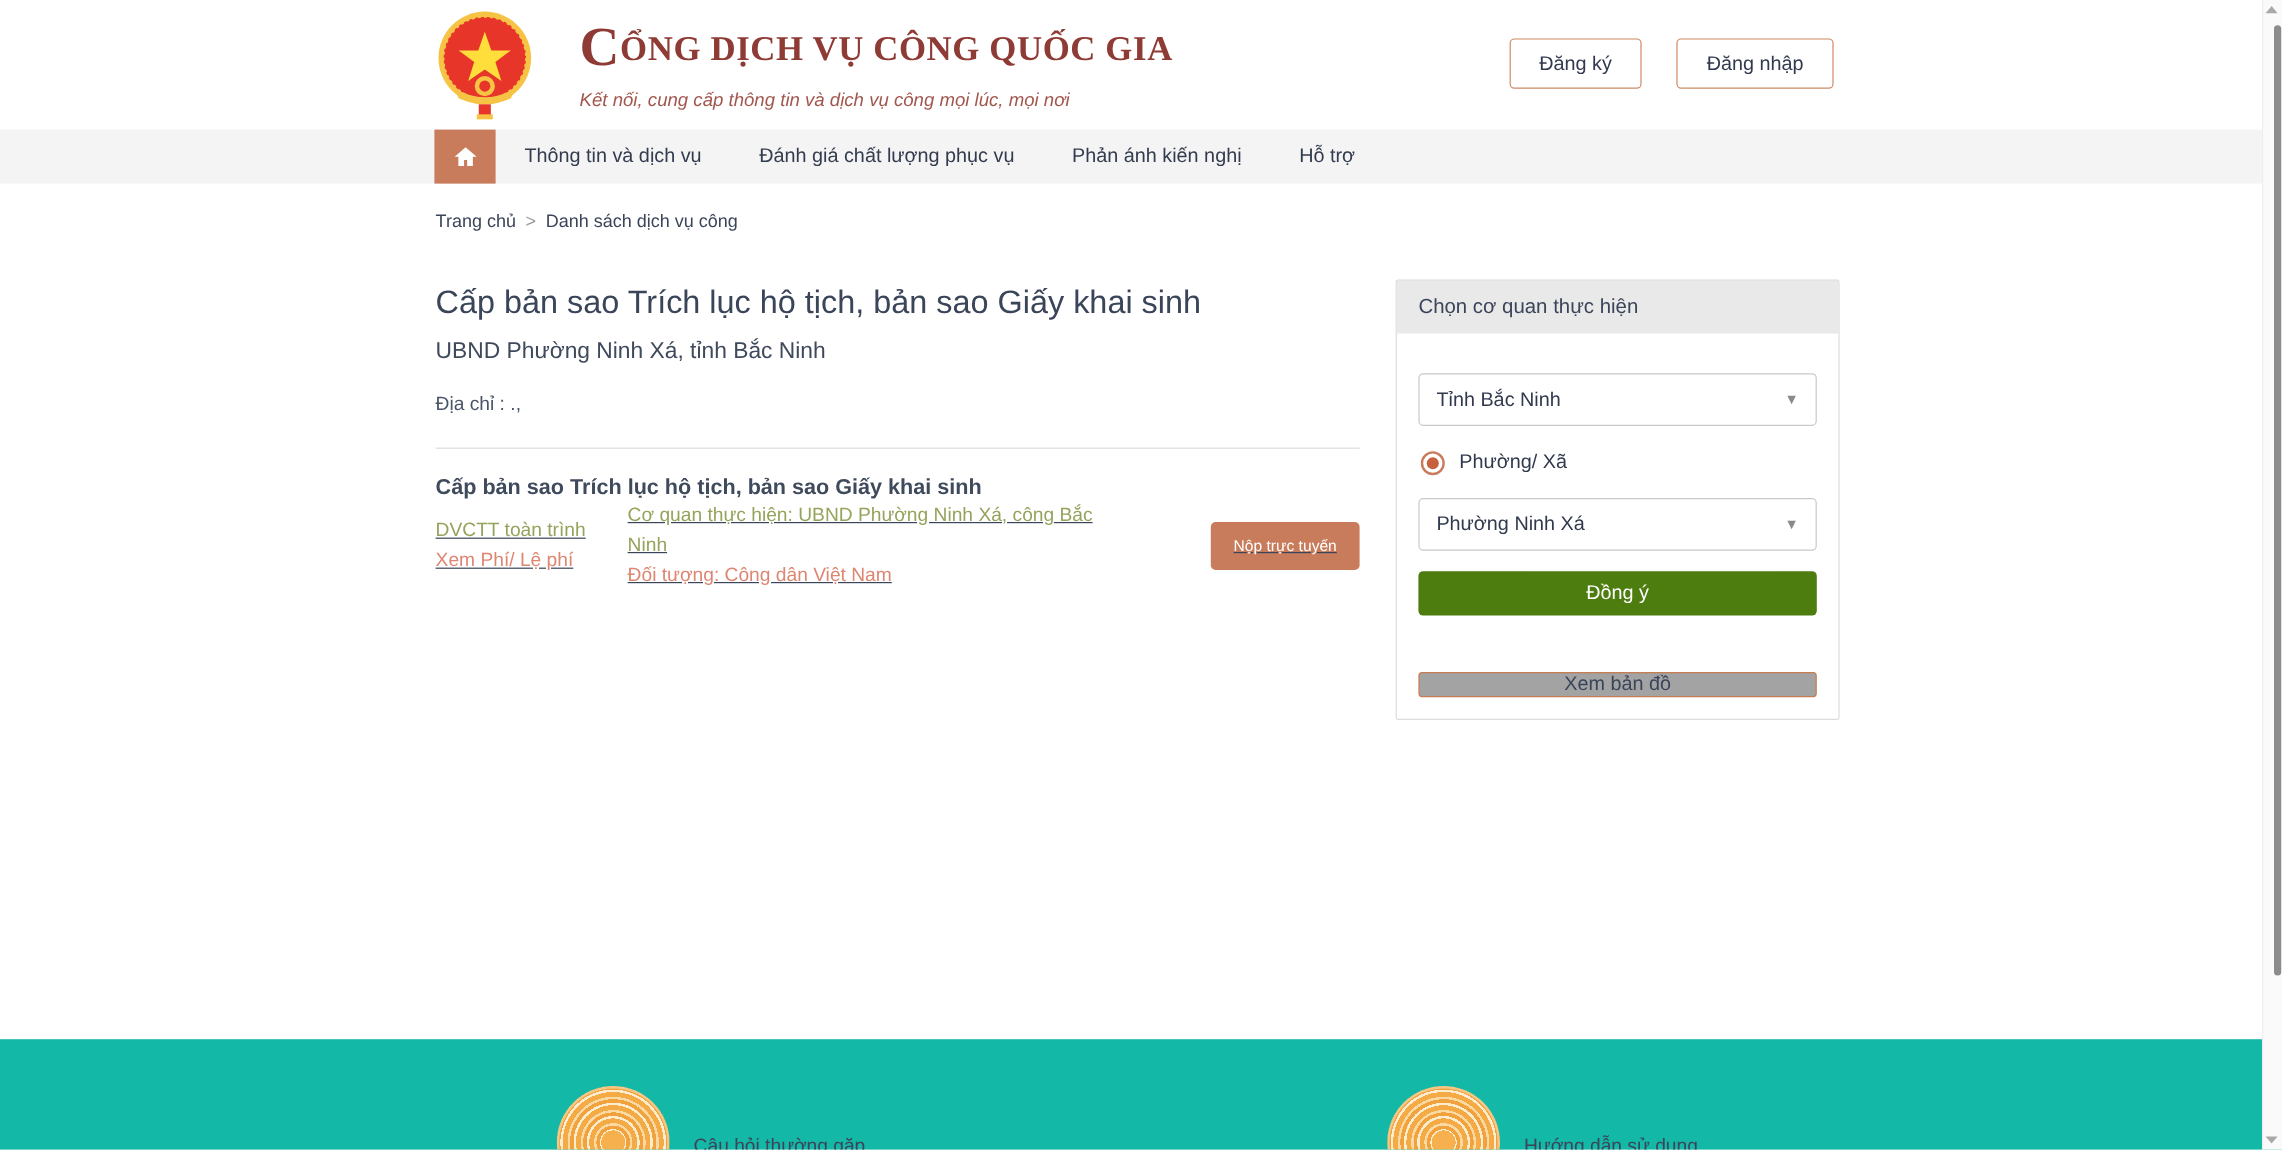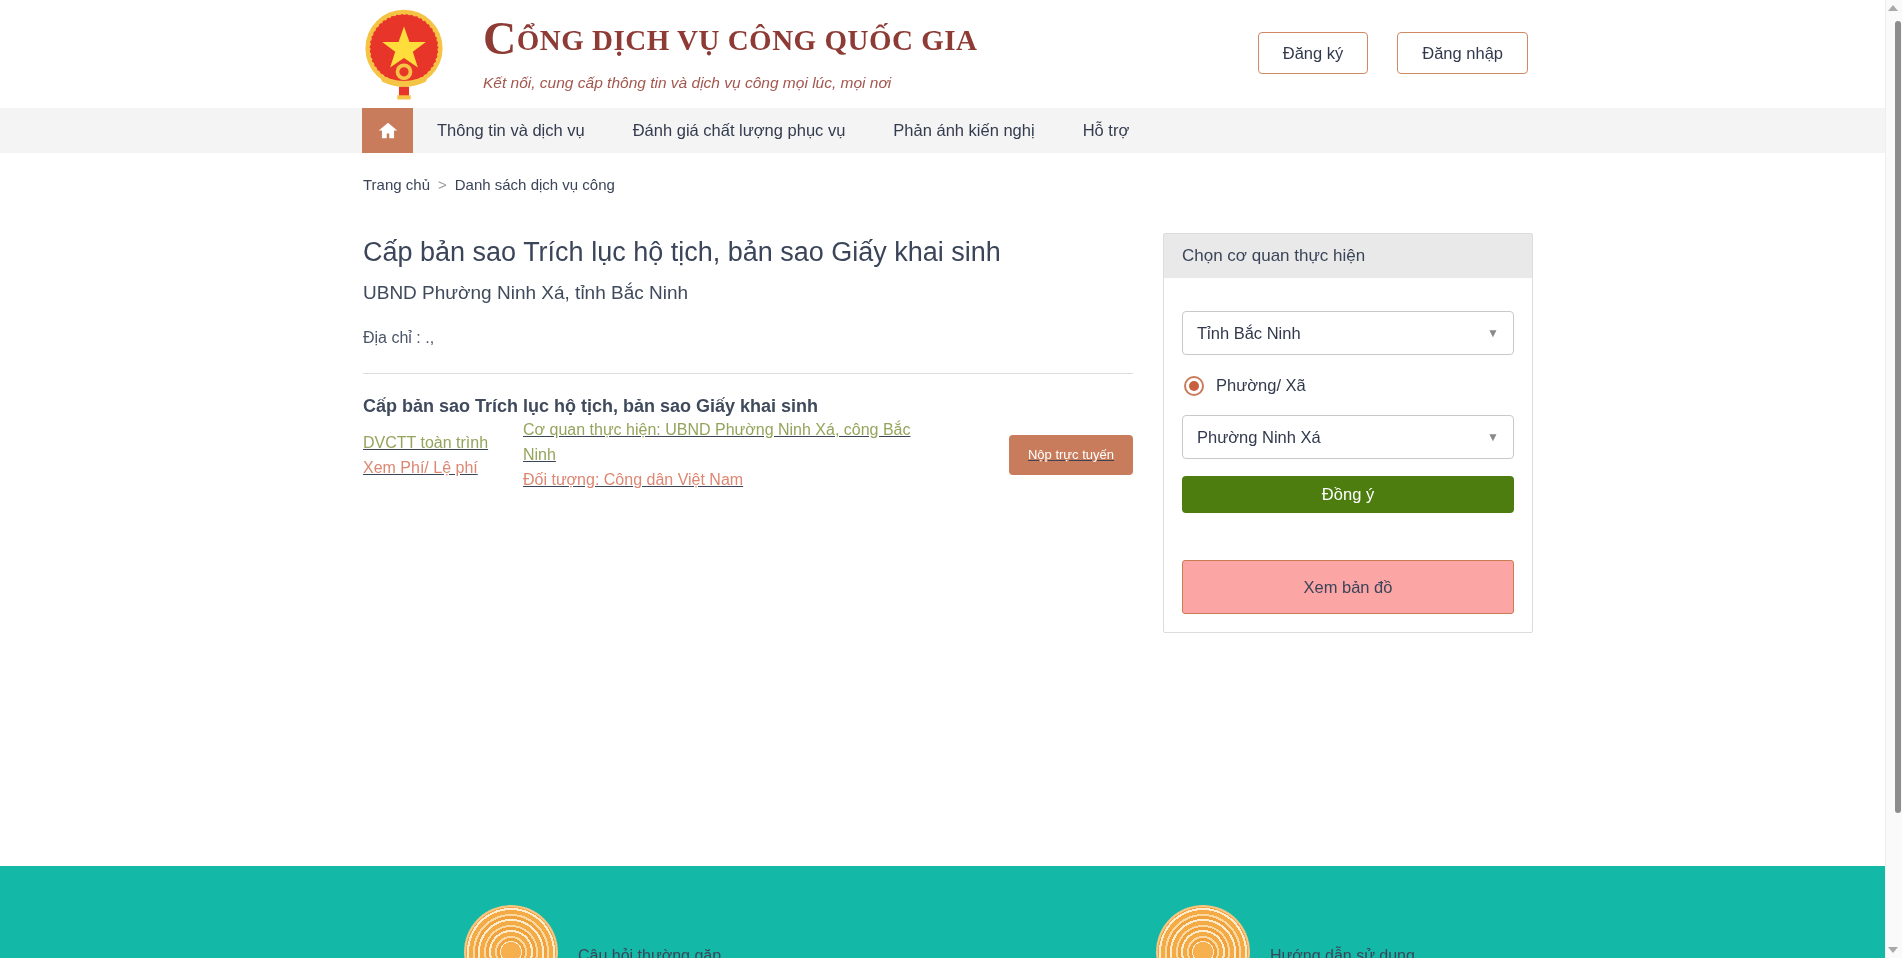--- a/index.html
+++ b/index.html
@@ -62,21 +62,21 @@
             display:flex; align-items:center; justify-content:space-between;
             padding:0 14px; font-size:16.5px; color:#31394d; cursor:pointer;gap:36px; }
   .caret { color:#8a8a8a; font-size:12px; }
   .radio-row { margin:21px 0 19px 2px; display:flex; cursor:pointer; }
   .radio-outer { width:20px; height:20px; border:2px solid #ca7b5d; border-radius:50%;
                  display:flex; align-items:center; justify-content:center; background:#fff; }
   .radio-dot { width:10px; height:10px; background:#c7603c; border-radius:50%; }
   .radio-label { margin-left:12px; font-size:16.5px; color:#31394d; }
   .agree-btn { margin-top:17px; width:100%; height:37px; background:#4d7c0f; color:#fff;
                border:none; border-radius:4px; font-size:16.5px; font-family:inherit; cursor:pointer; }
-  .map-btn { margin-top:47px; width:100%; height:54px; background:#fca5a5; color:#3b4559;
+  .map-btn { margin-top:47px; width:100%; height:21px; background:#a3a3a3; color:#3b4559;
              border:1px solid #c87c52; border-radius:3px; font-size:16.5px;
              font-family:inherit; cursor:pointer; }
 
   
   .footer { position:absolute; left:0; top:866px; width:100%; height:92px;
             background:#14b8a6; overflow:hidden; }
   .footer-item { position:absolute; top:39px; display:flex; cursor:pointer; }
   .footer-item.faq { left:464px; }
   .footer-item.guide { left:1156px; }
   .drum {

